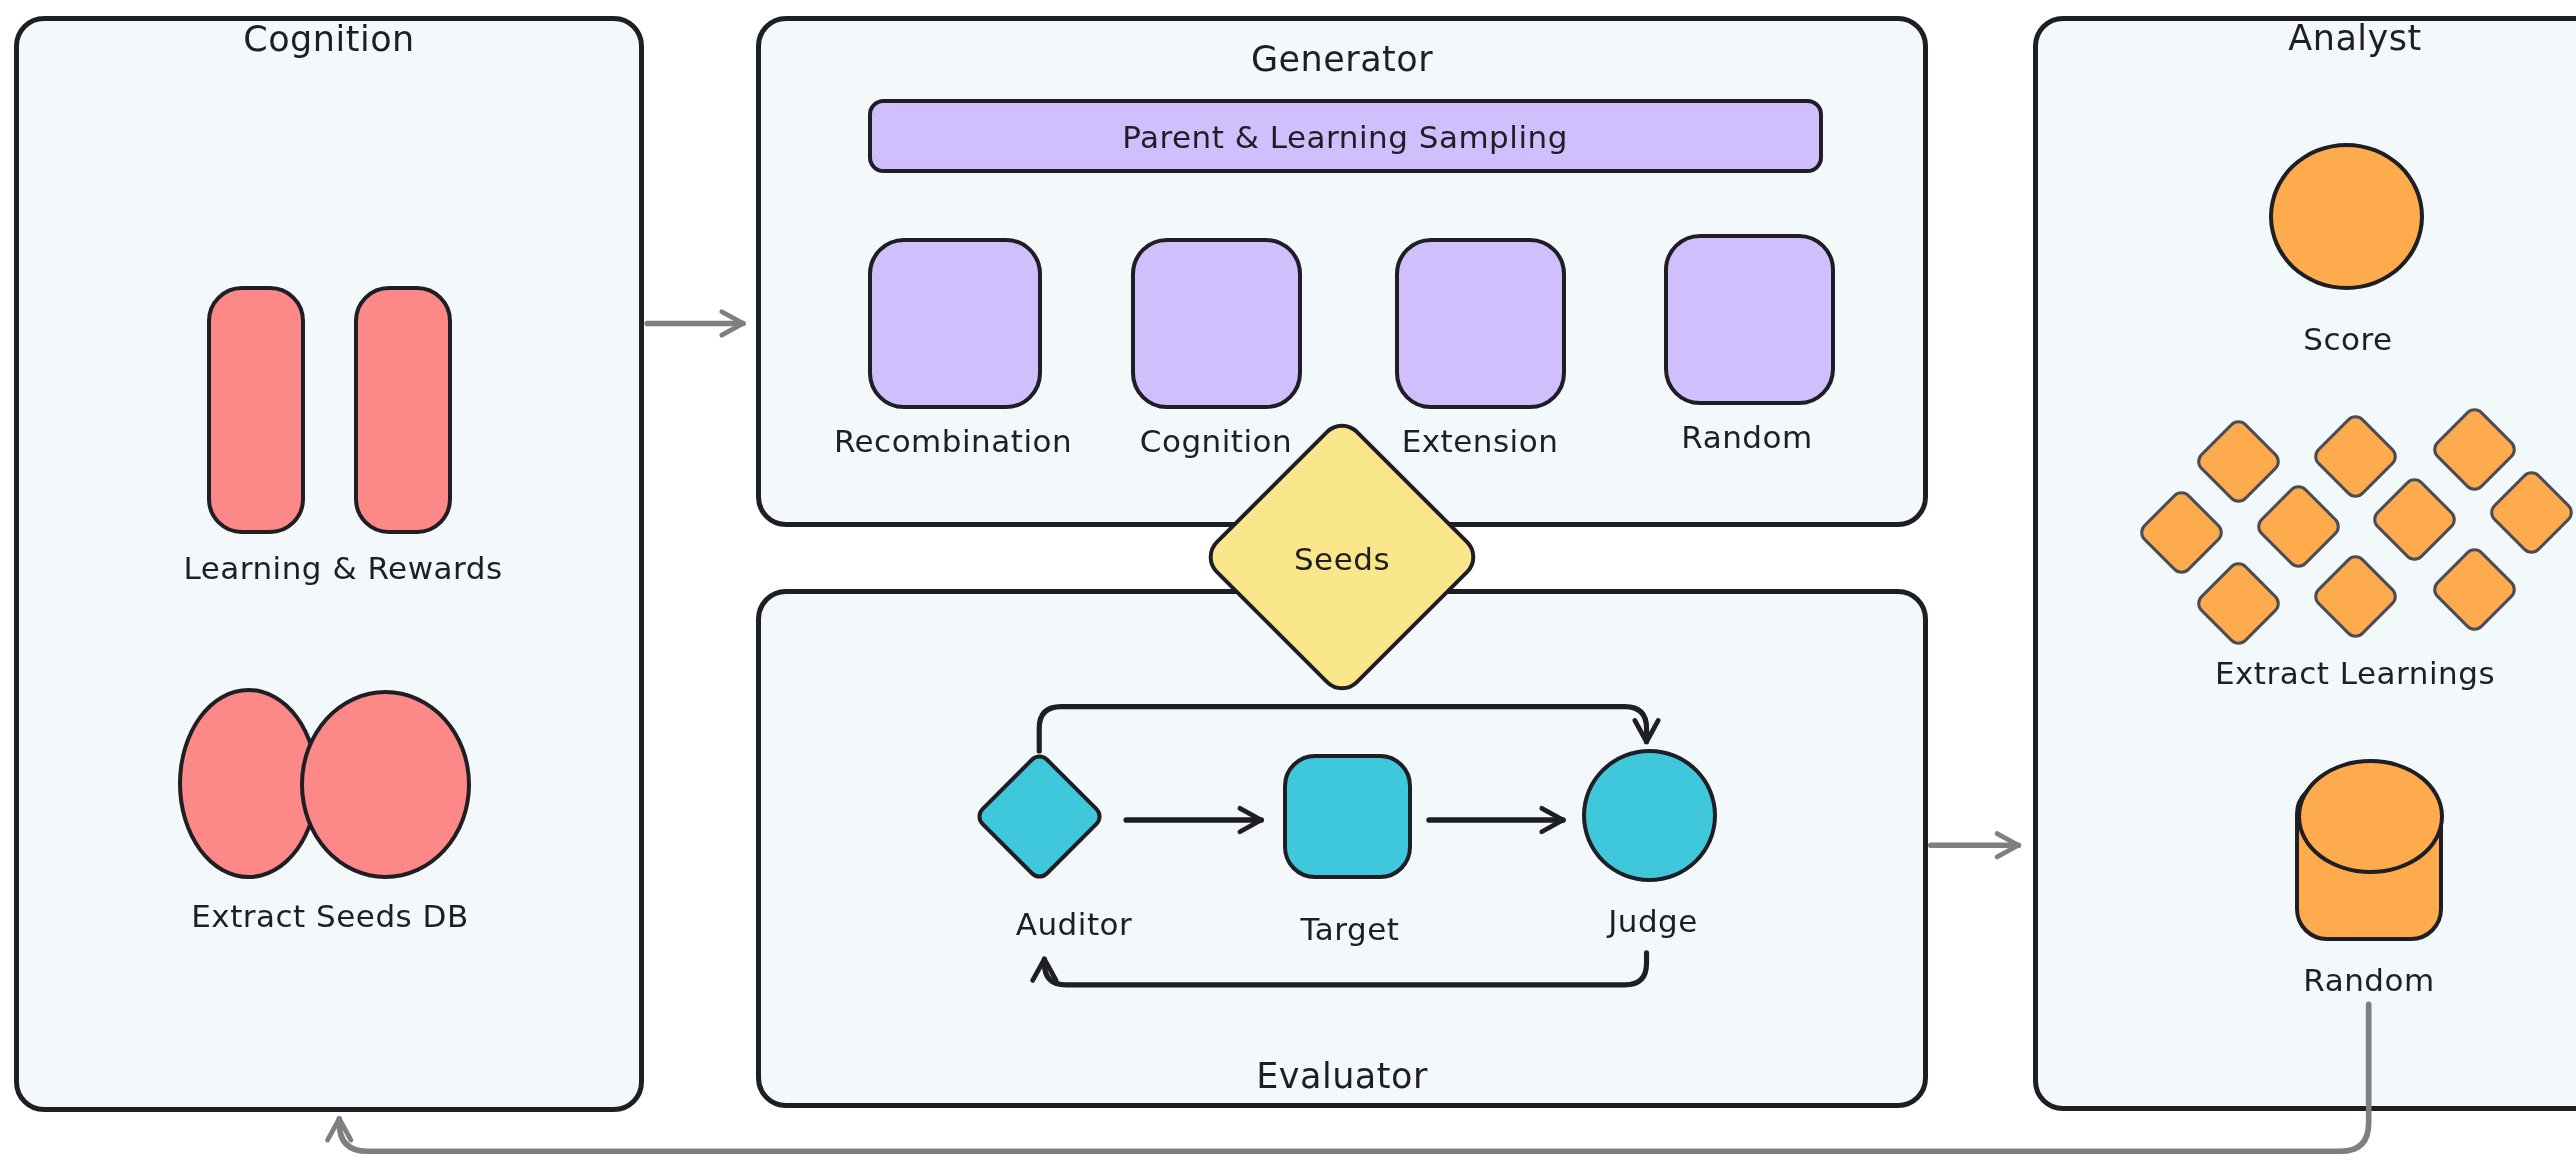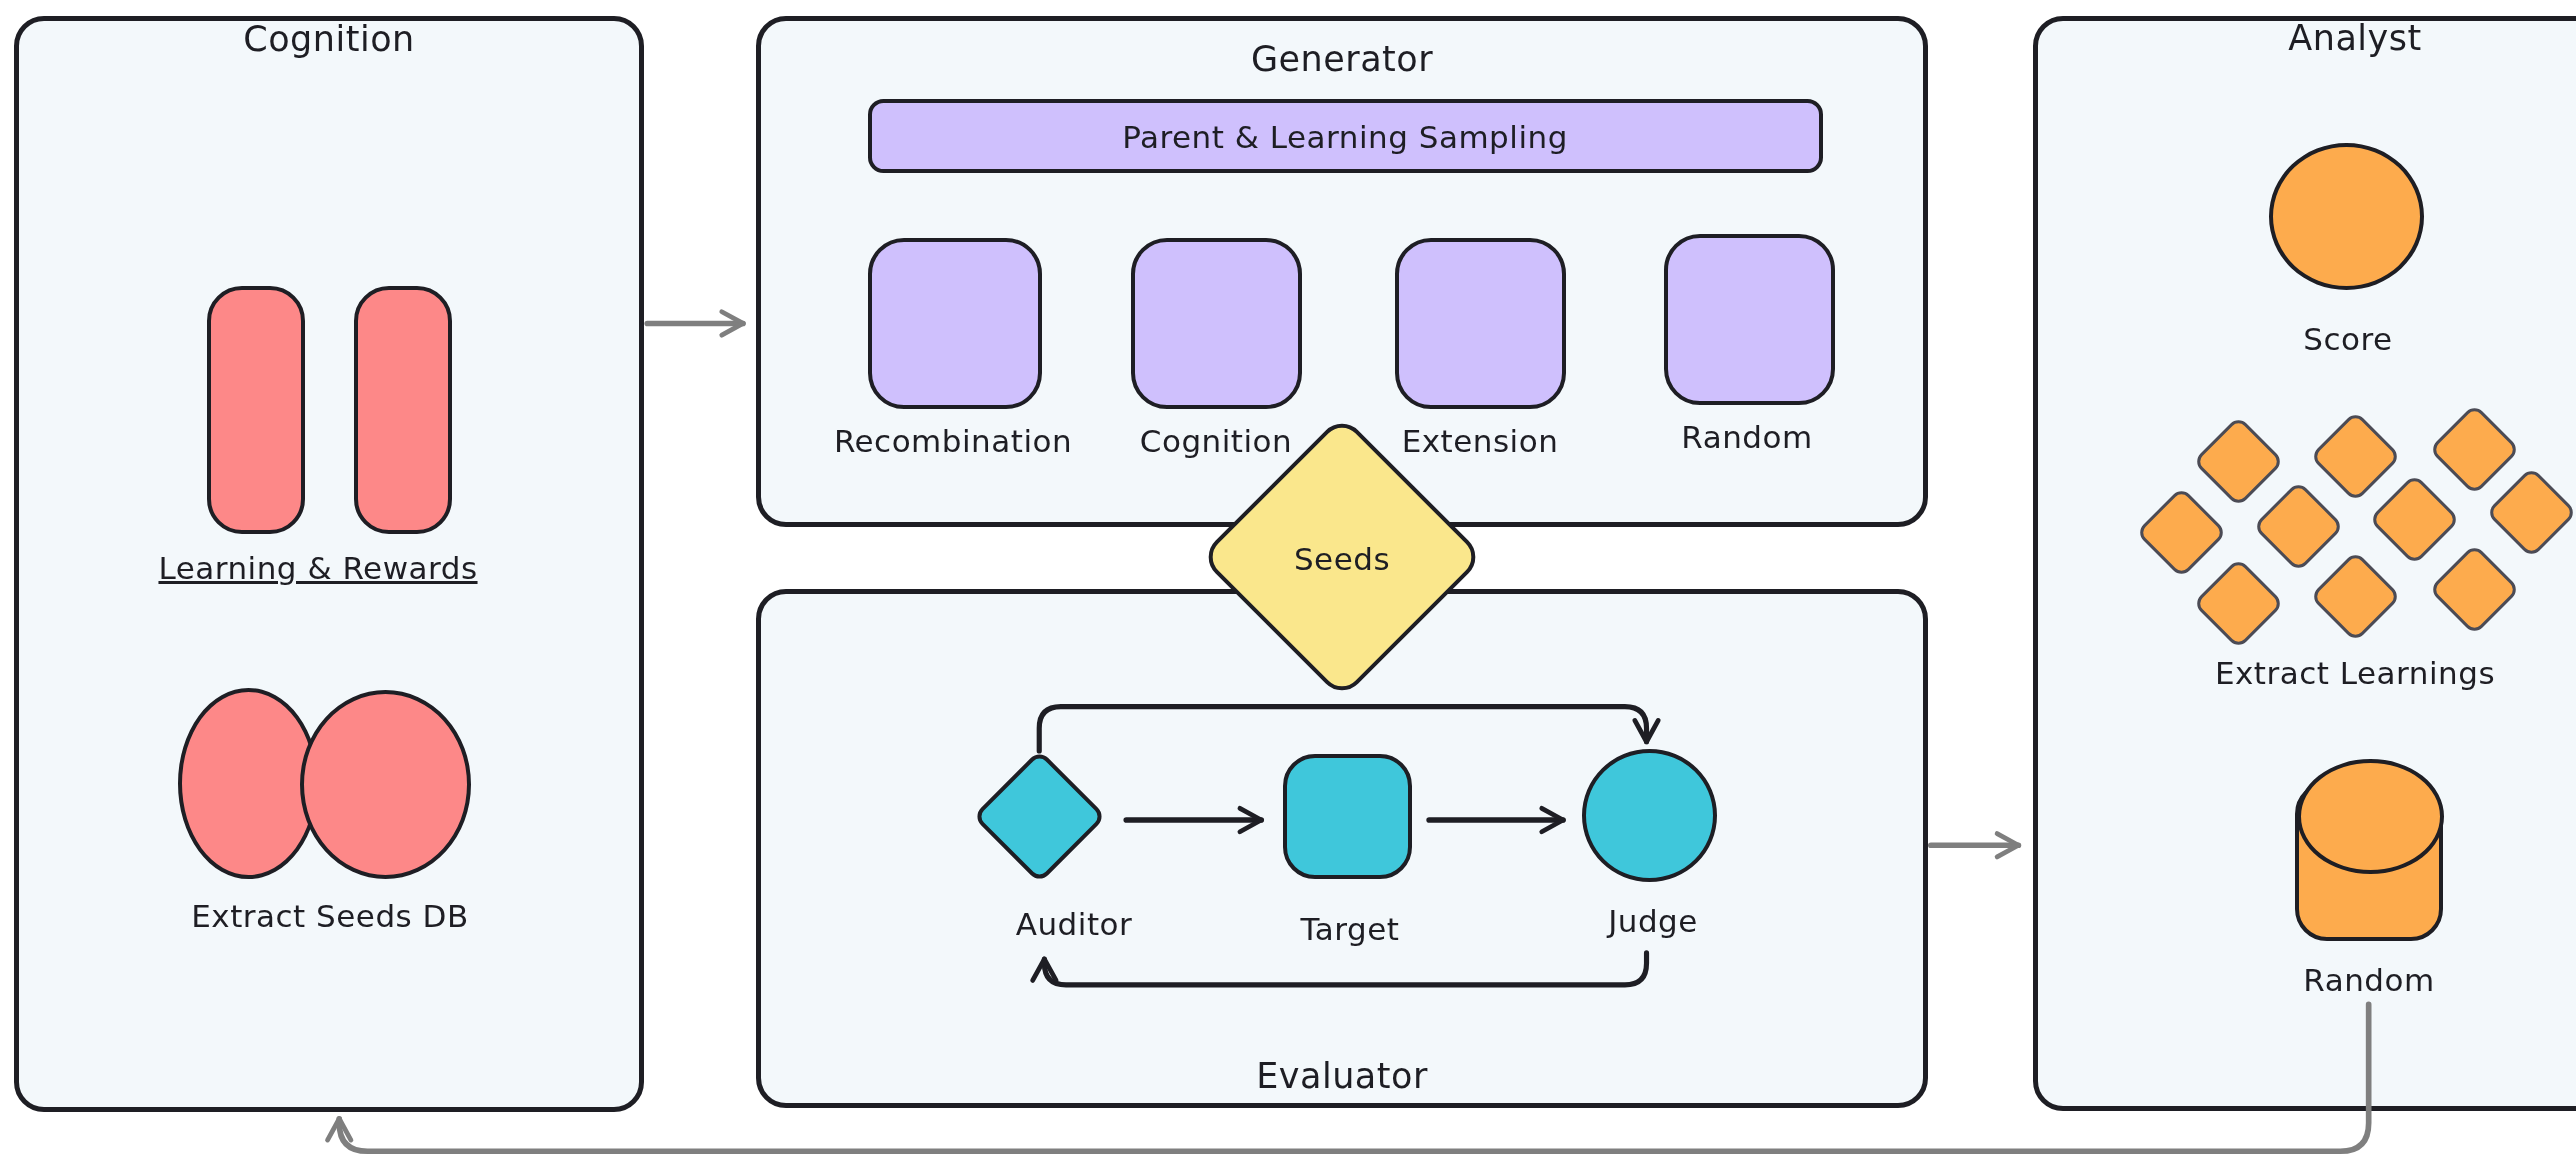--- a/index.html
+++ b/index.html
@@ -92,21 +92,21 @@
   <path d="M2017 1458 L2017 1414 Q2017 1372 2059 1372 L3154 1372 Q3196 1372 3196 1414 L3196 1440" fill="none" stroke="#1e1e24" stroke-width="10" stroke-linecap="round" marker-end="url(#ad)"></path>
 
   <path d="M2186 1592 L2448 1592" fill="none" stroke="#1e1e24" stroke-width="11" stroke-linecap="round" marker-end="url(#ad)"></path>
 
   <path d="M2774 1592 L3034 1592" fill="none" stroke="#1e1e24" stroke-width="11" stroke-linecap="round" marker-end="url(#ad)"></path>
 
   <path d="M3196 1850 L3196 1870 Q3196 1912 3154 1912 L2069 1912 Q2027 1912 2027 1870 L2027 1862" fill="none" stroke="#1e1e24" stroke-width="10" stroke-linecap="round" marker-end="url(#ad)"></path>
 </svg>
 
 <div class="lbl title" style="left:329px;top:39px;">Cognition</div>
-<div class="lbl" style="left:318px;top:568px;text-decoration:underline;">Learning &amp; Rewards</div>
+<div class="lbl" style="left:343px;top:568px;">Learning &amp; Rewards</div>
 <div class="lbl" style="left:330px;top:916px;">Extract Seeds DB</div>
 
 <div class="lbl title" style="left:1342px;top:47px;margin-top:12px;">Generator</div>
 <div class="lbl" style="left:1345px;top:137px;">Parent &amp; Learning Sampling</div>
 <div class="lbl" style="left:953px;top:441px;">Recombination</div>
 <div class="lbl" style="left:1216px;top:441px;">Cognition</div>
 <div class="lbl" style="left:1480px;top:441px;">Extension</div>
 <div class="lbl" style="left:1747px;top:437px;">Random</div>
 
 <div class="lbl" style="left:1342px;top:559px;">Seeds</div>

